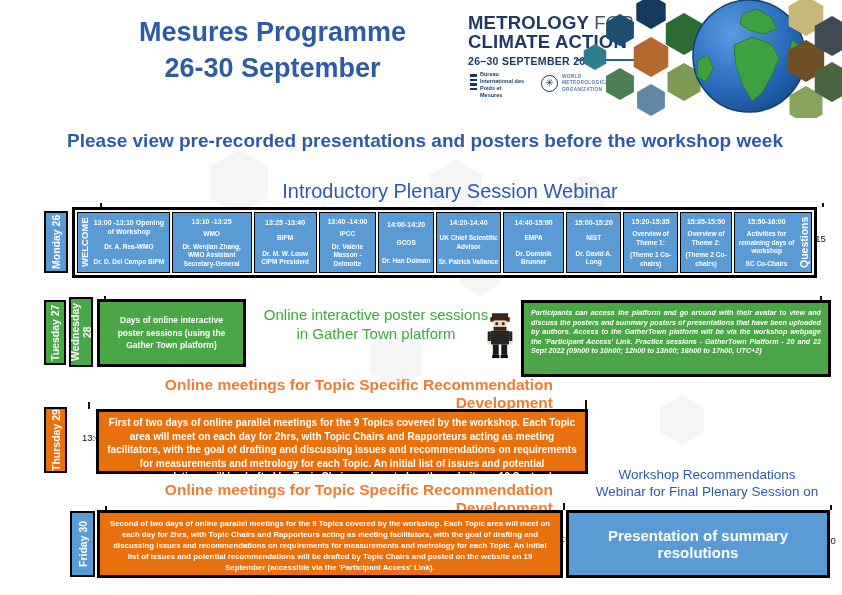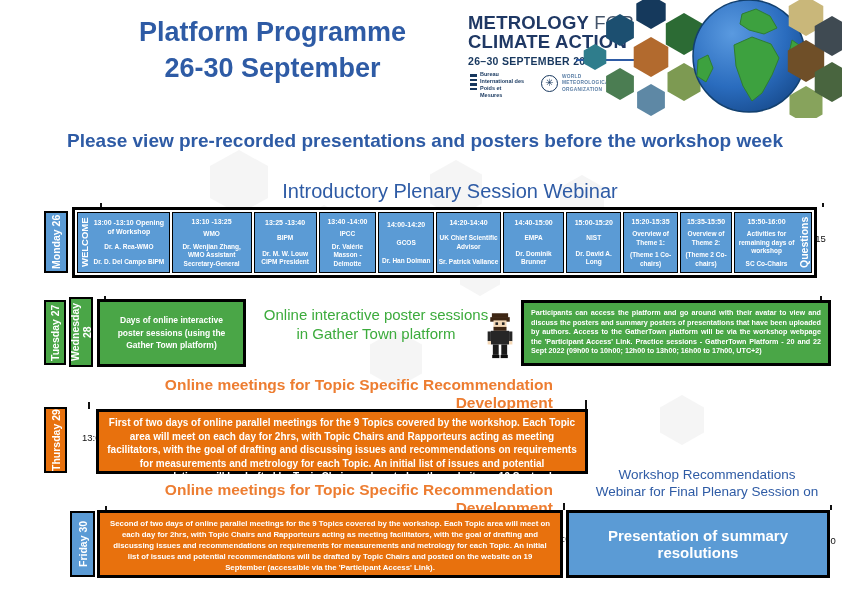--- a/index.html
+++ b/index.html
@@ -68,22 +68,22 @@
   .welcome { font-size:9.5px; width:11px; }
   .questions { font-size:10.5px; width:13px; }
 
   
   .pblock { position:absolute; border:3px solid #000; color:#fff; font-weight:bold; }
   .pblock.green { background:var(--green,#4aa647); }
   .pblock.orange { background:var(--orange,#e8710d); }
   .pblock.blue { background:var(--blue,#5b9bd5); }
   .gleft { left:97px; top:299px; width:149px; height:68px; font-size:8.5px; text-align:center;
     display:flex; align-items:center; padding:4px 7px; line-height:1.5; }
-  .gright { left:521px; top:300px; width:310px; height:66px; font-size:7.2px; text-align:justify;
-    padding:5px 7px; line-height:1.32; }
+  .gright { left:521px; top:300px; width:310px; height:77px; font-size:7.2px; text-align:justify;
+    padding:5px 7px; line-height:1.32;font-style:italic; }
   .thu-block { left:96px; top:409px; width:492px; height:65px; font-size:10px; text-align:center;
     padding:4px 8px; line-height:1.35; }
   .fri-block { left:97px; top:510px; width:466px; height:68px; font-size:7.8px; text-align:center;
     padding:6px 8px; line-height:1.4; }
   .fri-blue { left:566px; top:510px; width:264px; height:68px; font-size:15px; text-align:center;
     display:flex; align-items:center; justify-content:center; padding:4px; }
 </style>
 </head>
 <body>
 
@@ -93,21 +93,21 @@
   <div class="hexdec" style="left:300px;top:205px;width:48px;height:54px"></div>
   <div class="hexdec" style="left:430px;top:160px;width:52px;height:58px"></div>
   <div class="hexdec" style="left:560px;top:175px;width:44px;height:50px"></div>
   <div class="hexdec" style="left:640px;top:300px;width:58px;height:64px"></div>
   <div class="hexdec" style="left:370px;top:330px;width:52px;height:58px"></div>
   <div class="hexdec" style="left:250px;top:420px;width:48px;height:54px"></div>
   <div class="hexdec" style="left:660px;top:395px;width:44px;height:50px"></div>
   <div class="hexdec" style="left:460px;top:250px;width:40px;height:46px"></div>
 
   <div class="page-title">
-    <div>Platform Programme</div>
+    <div>Mesures Programme</div>
     <div>26-30 September</div>
   </div>
 
   <div class="logo-text">
     <div class="logo-l1"><span>METROLOGY</span><span class="light"> FOR</span></div>
     <div class="logo-l1">CLIMATE ACTION</div>
     <div class="logo-dates">26–30 SEPTEMBER 2022</div>
   </div>
   <div class="logo-line"></div>
 

